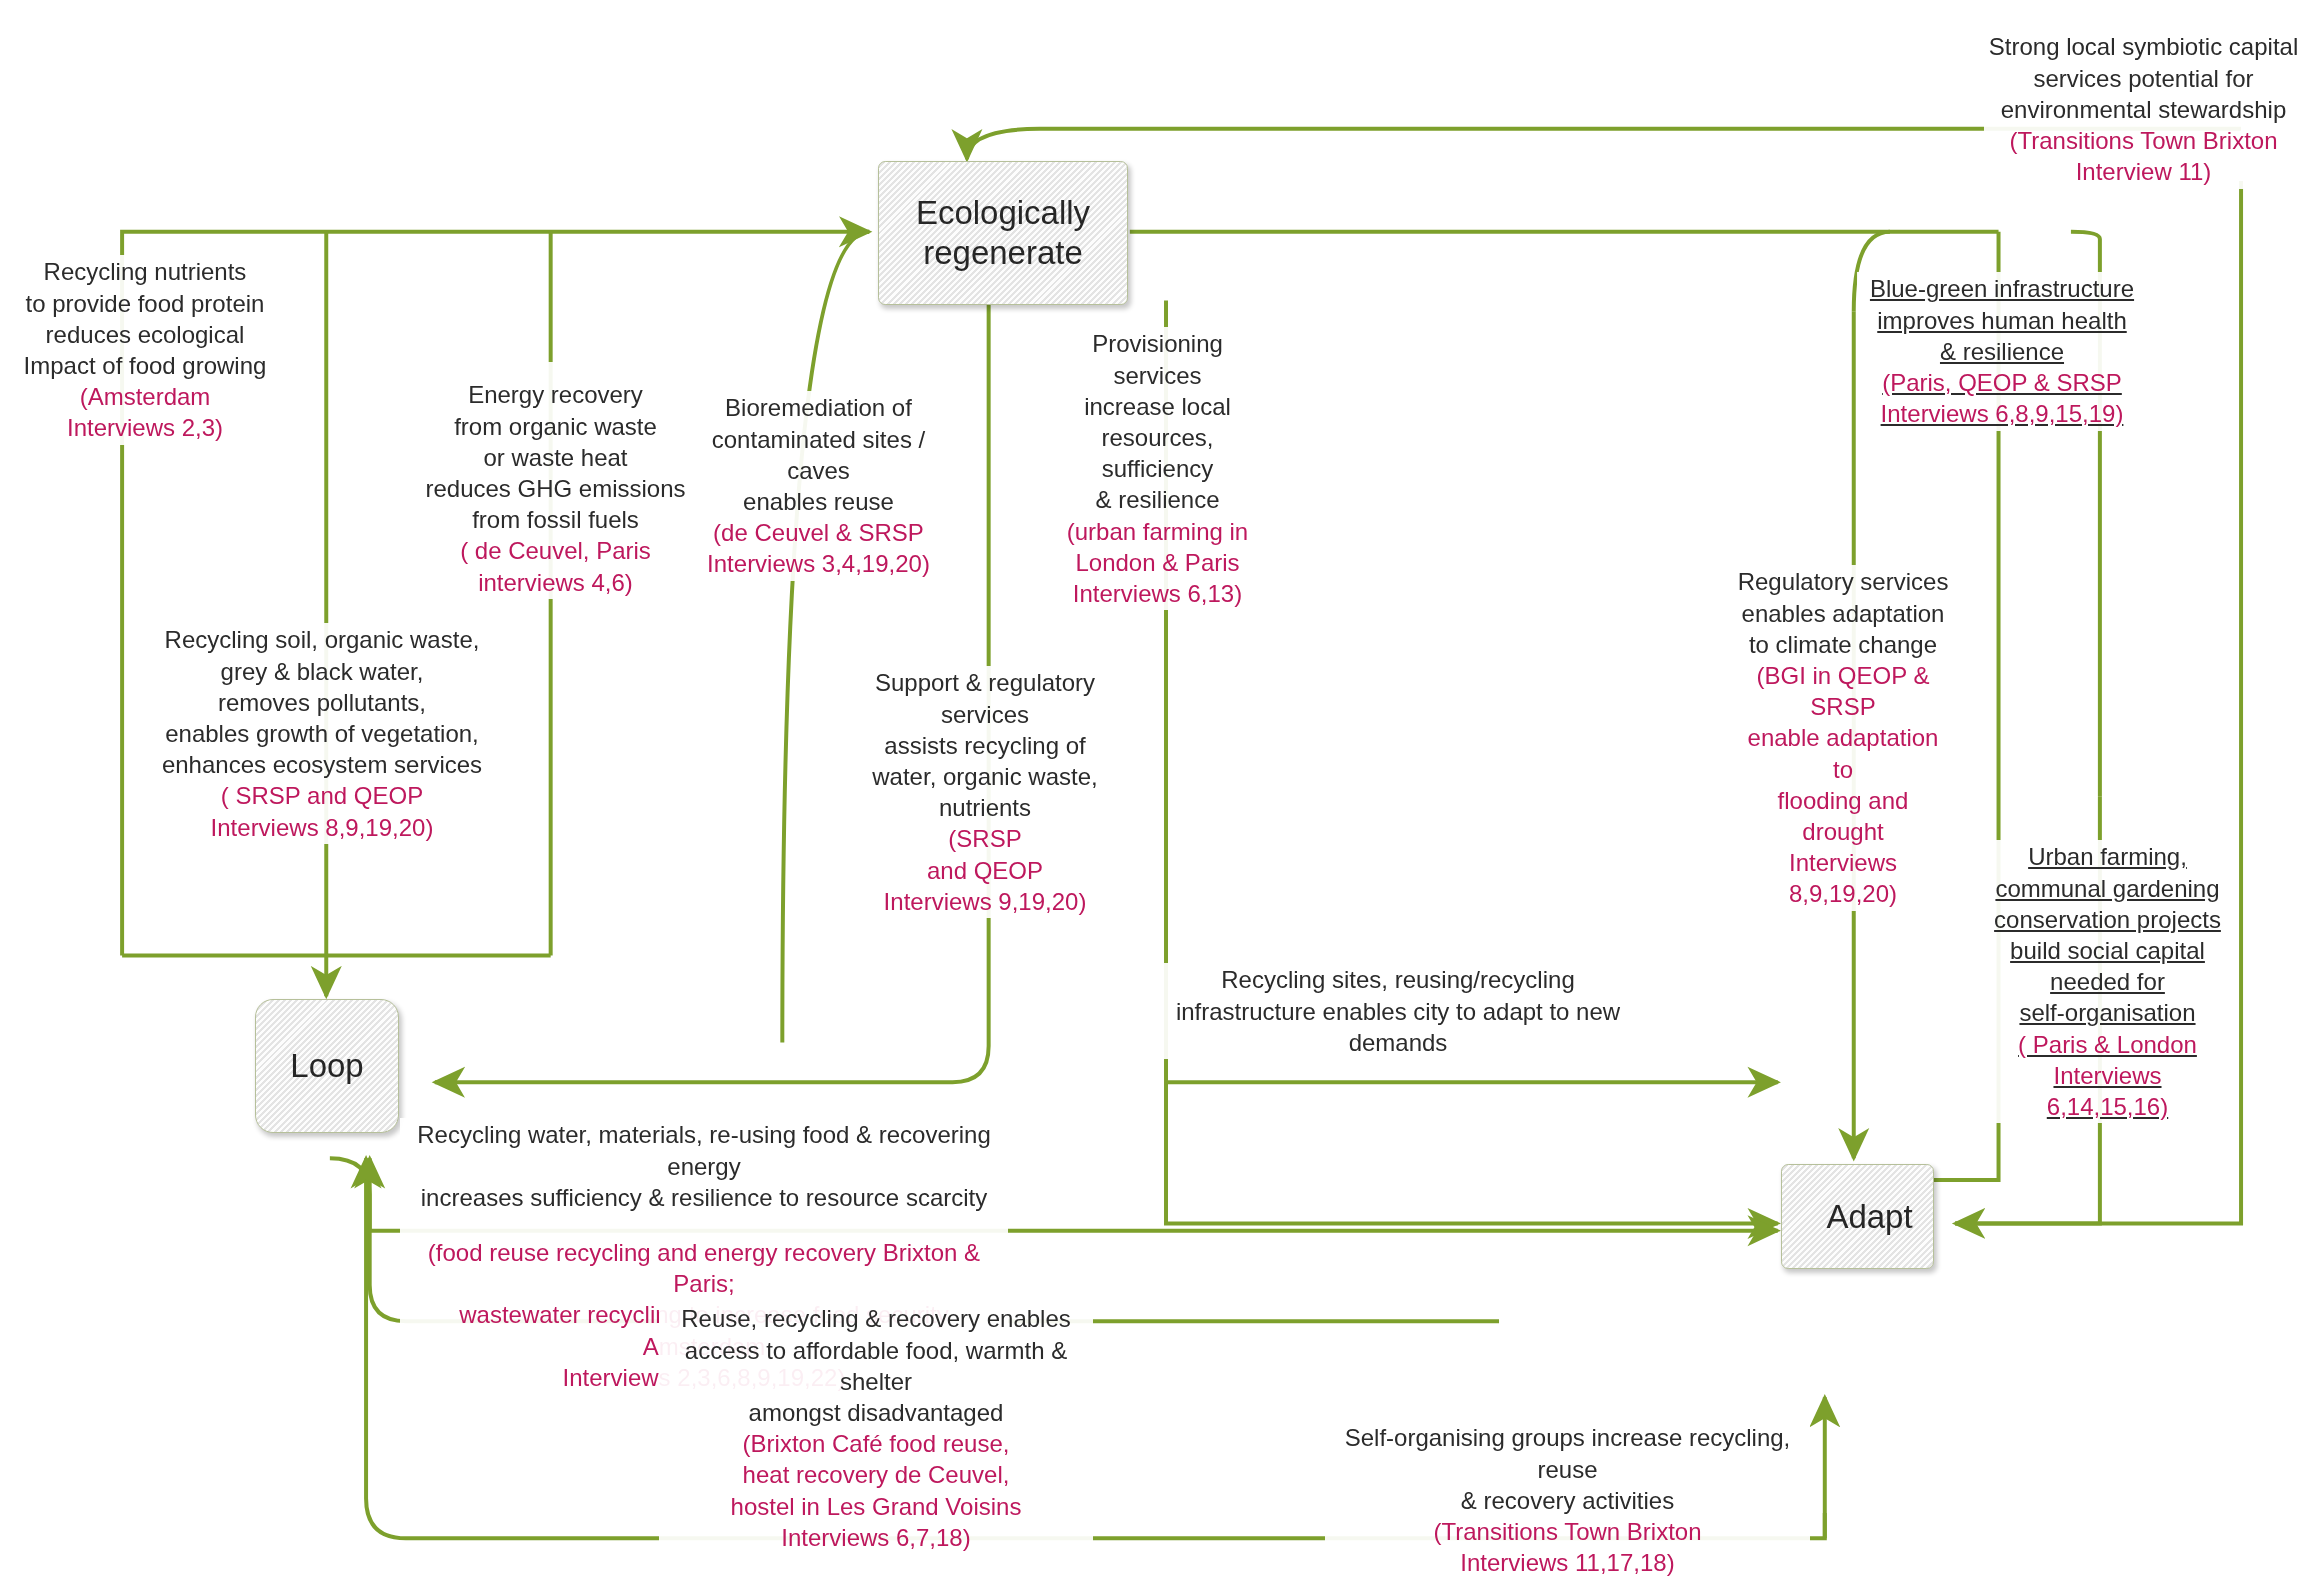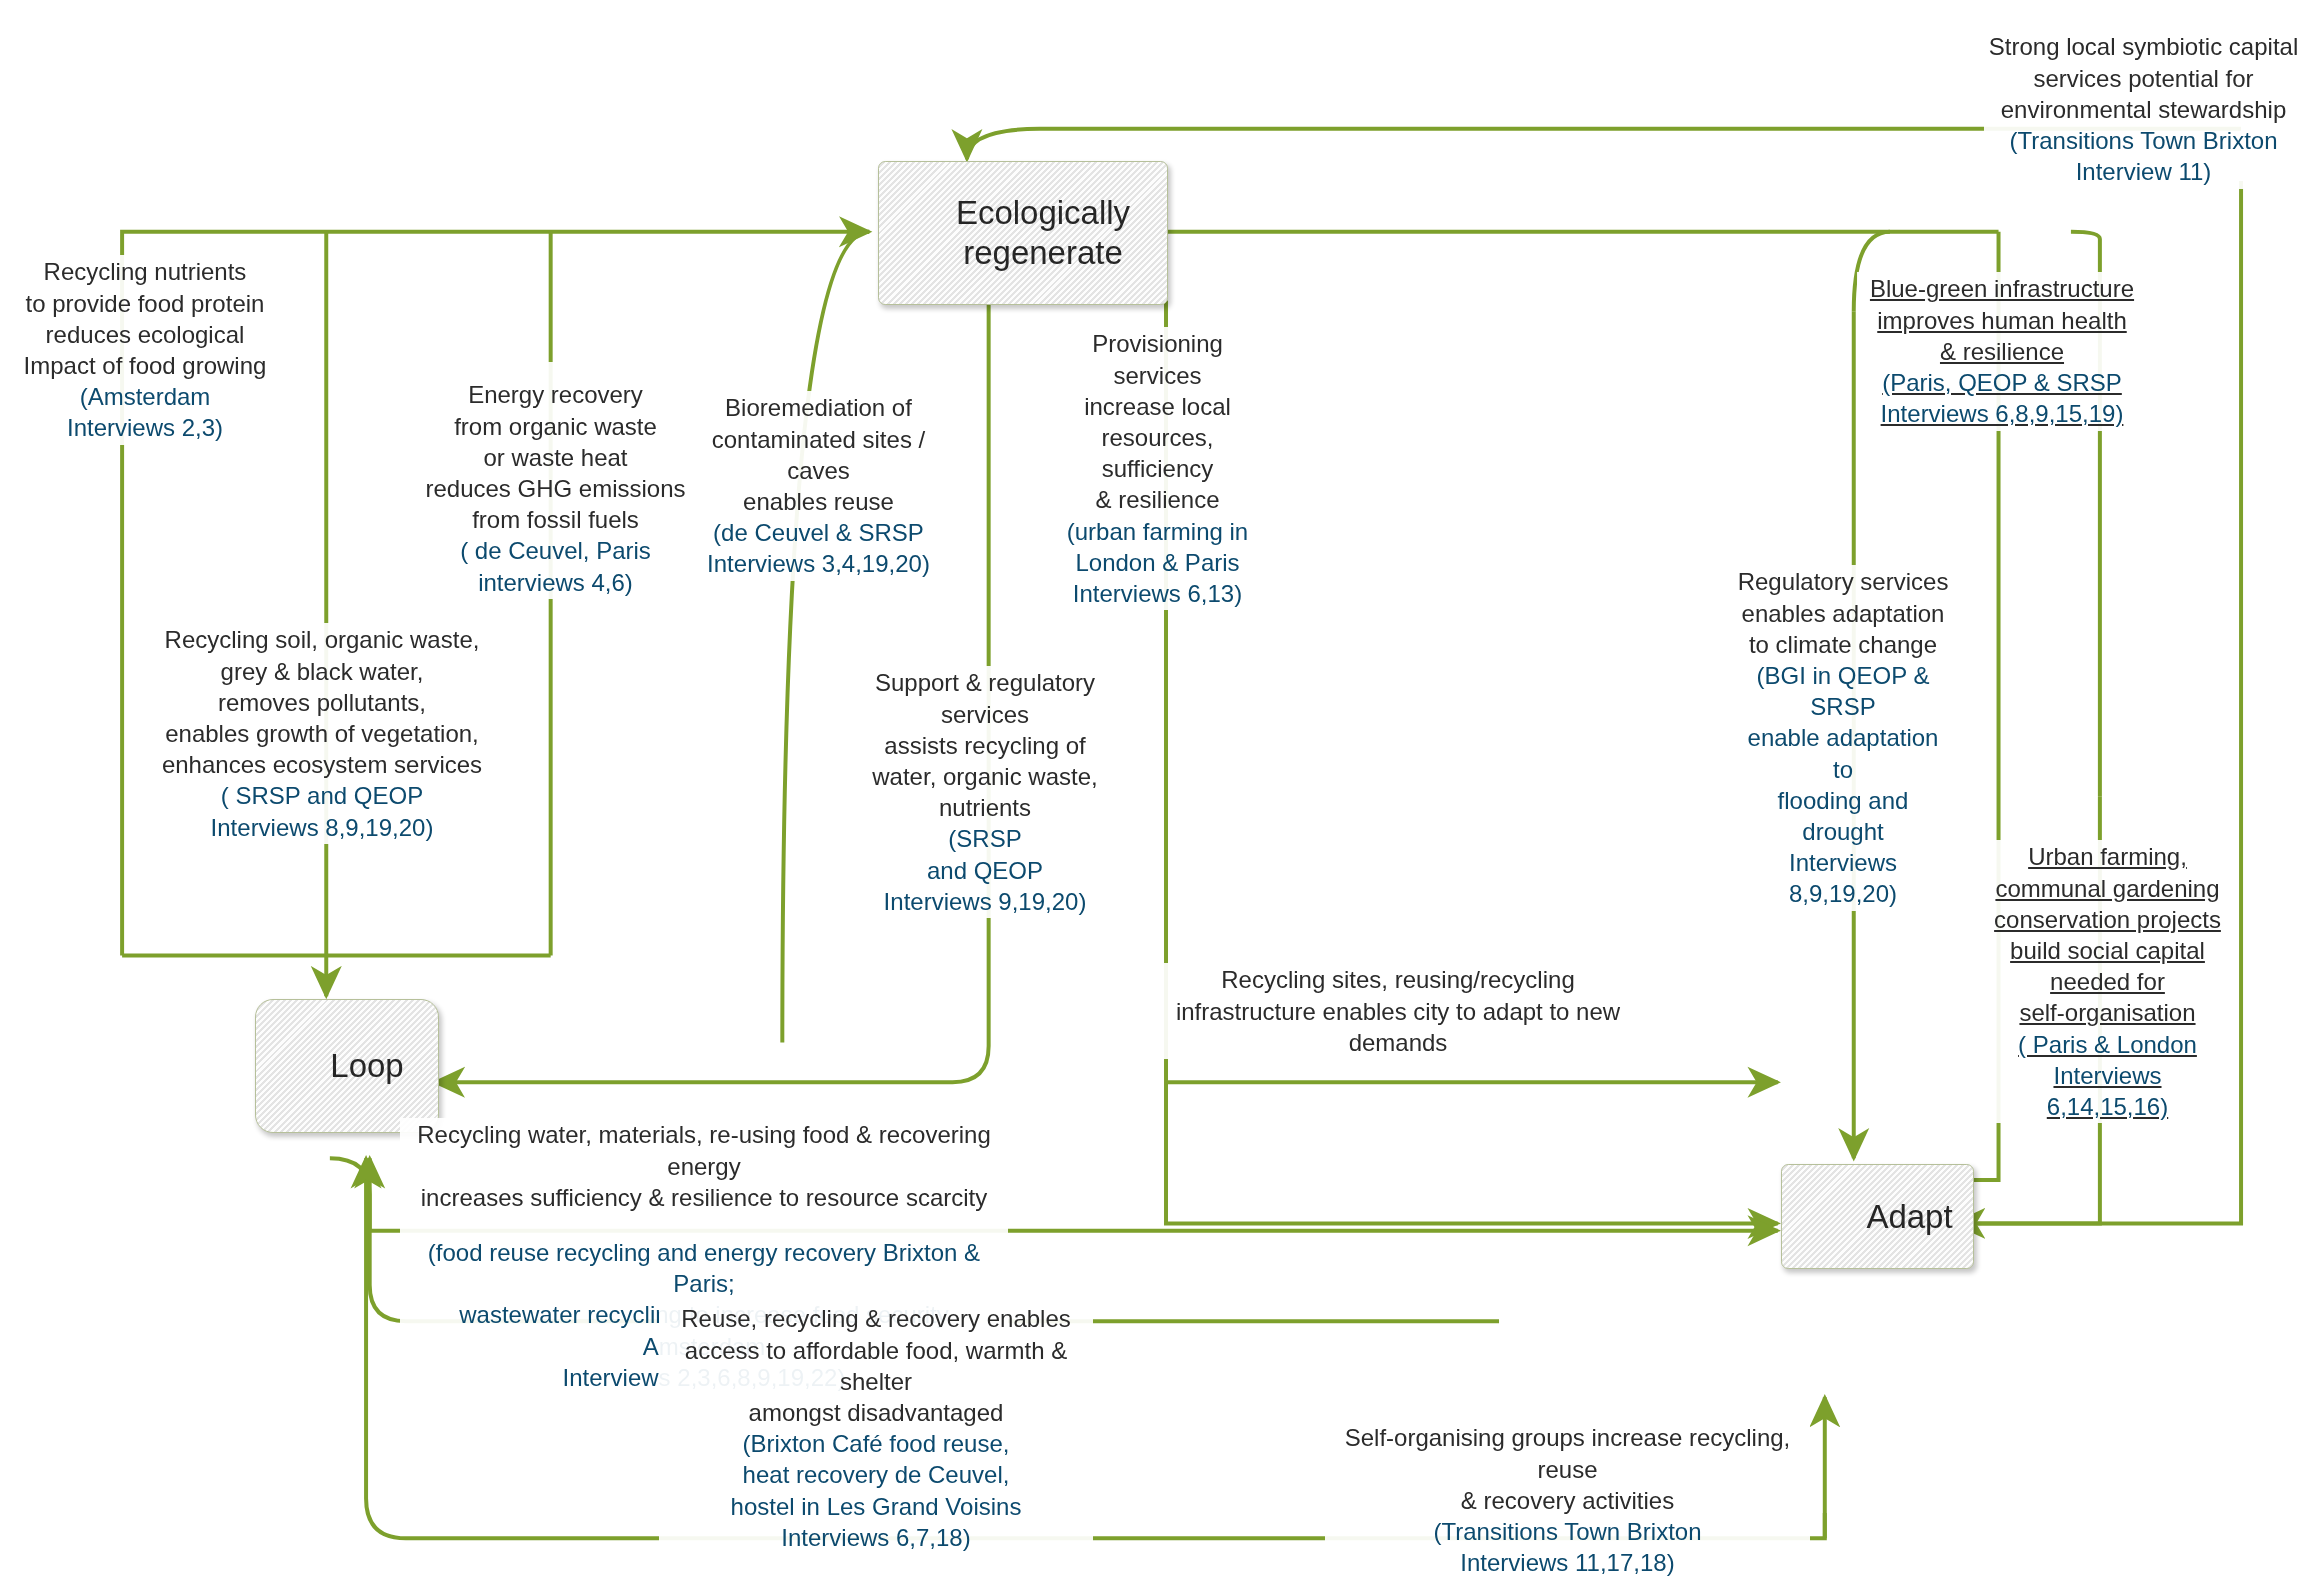--- a/index.html
+++ b/index.html
@@ -36,37 +36,36 @@
     color: #262626;
     font-size: 33px;
     line-height: 1.2;
     background-image: repeating-linear-gradient(
         135deg,
         rgba(255,255,255,0.85) 0px,
         rgba(255,255,255,0.85) 2.2px,
         rgba(225,225,225,0.85) 2.2px,
         rgba(225,225,225,0.85) 4.3px);
     z-index: 5;
-    padding-left: 40px;
   }
   .node-label { pointer-events: none; }
 
   .lbl {
     position: absolute;
     text-align: center;
     color: #2b2b2b;
     font-size: 24px;
     line-height: 1.30;
     background: rgba(255,255,255,0.93);
     z-index: 6;
     padding: 1.4px 4.3px;
     box-sizing: border-box;
   }
   .lbl .src {
-    color: #0c4a6e;
+    color: #be185d;
     display: block;
   }
   .lbl .hdr { display: block; }
 </style>
 </head>
 <body>
 
 <div id="canvas">
 
   <svg id="wires" viewBox="0 0 3202 2177" width="2319" height="1576">

